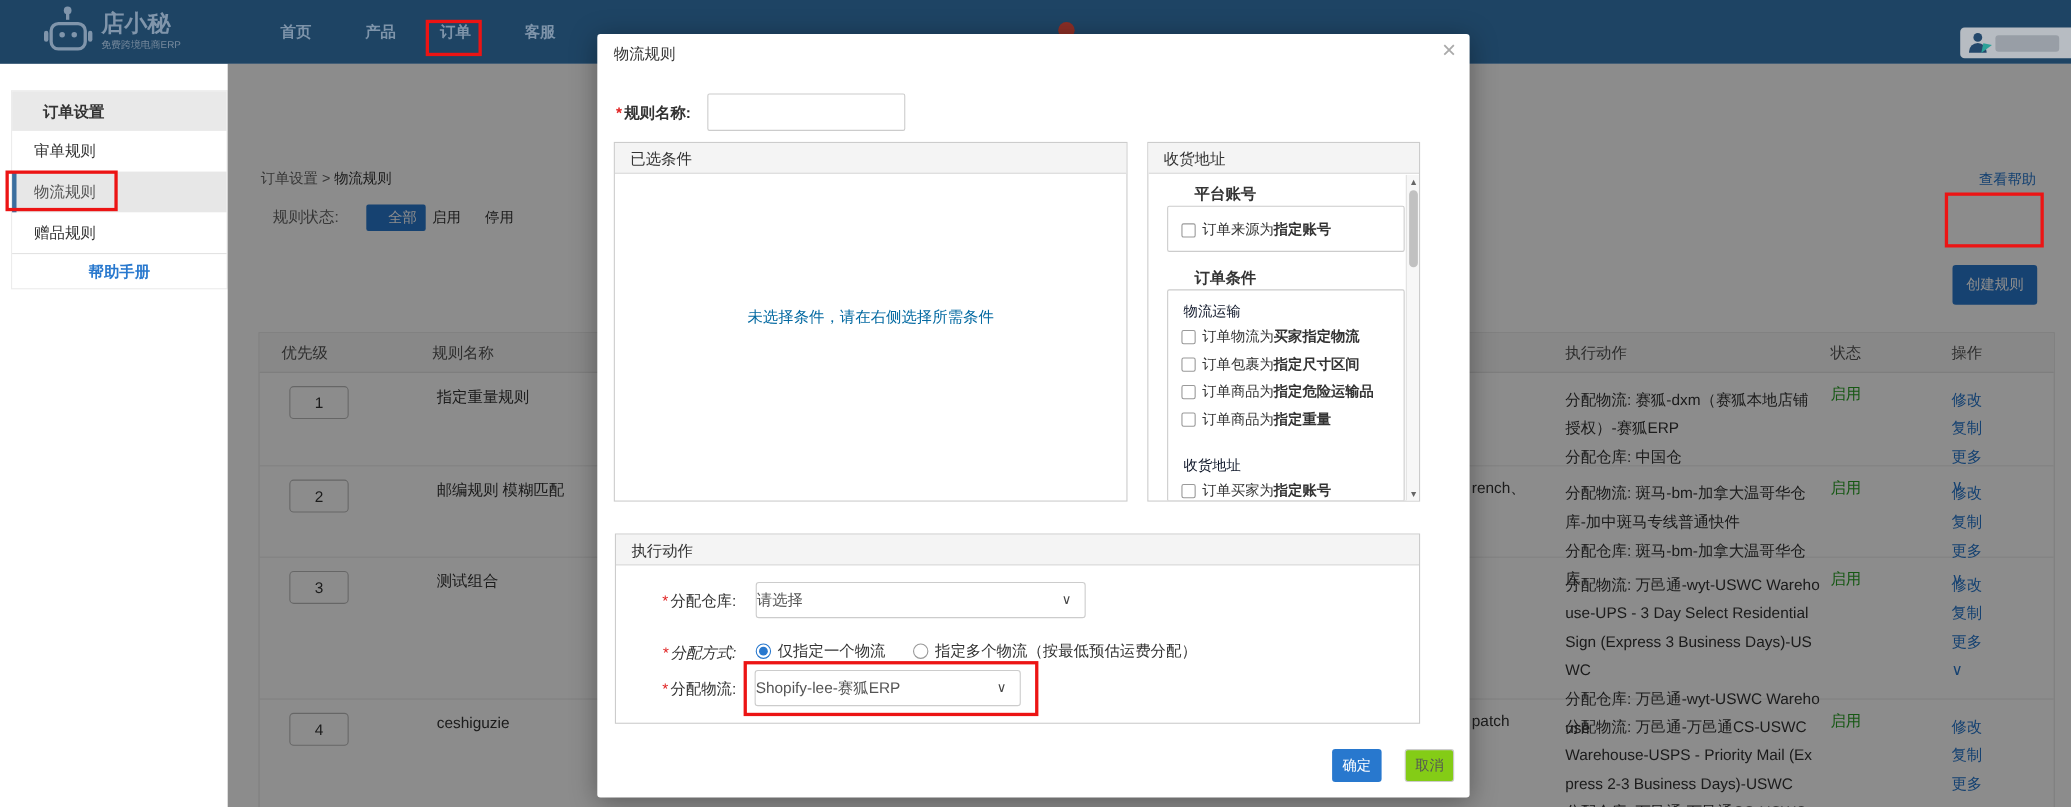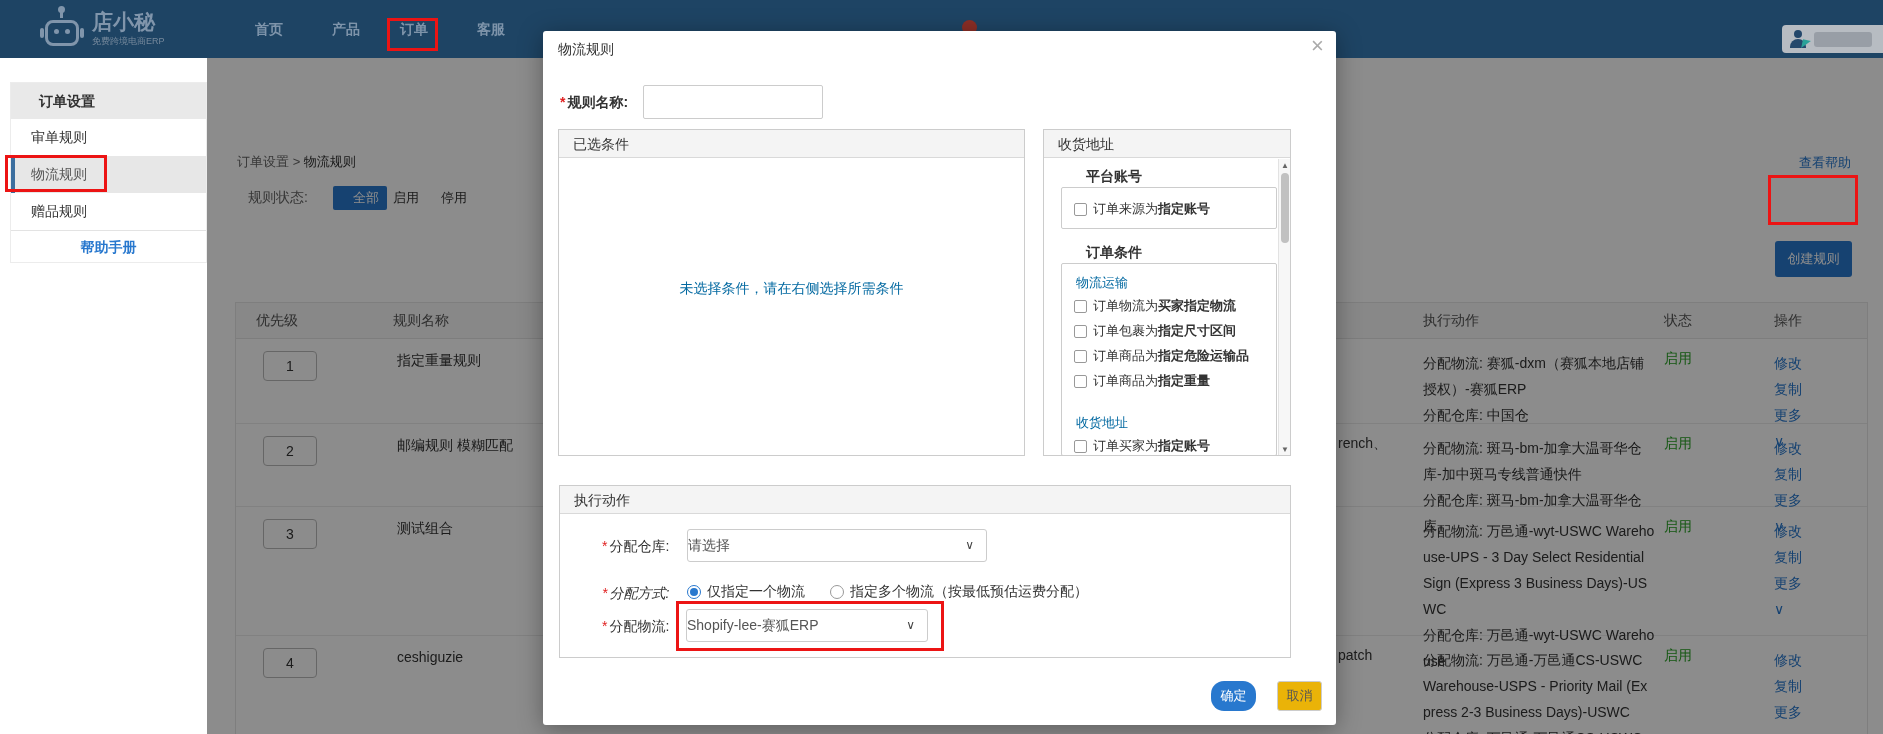--- a/index.html
+++ b/index.html
@@ -83,43 +83,43 @@
   .rule-input { position:absolute; left:100px; top:54px; width:180px; height:34px; border:1px solid #ccc;
     border-radius:2px; font-size:14px; padding:0 8px; }
   .panel { position:absolute; border:1px solid #ccc; background:#fff; overflow:hidden; }
   .panel-head { height:28px; line-height:28px; background:#f4f4f4; border-bottom:1px solid #d9d9d9;
     padding-left:14px; font-size:14px; color:#333; }
   .sel-panel { left:15px; top:98px; width:467px; height:327px; }
   .placeholder { position:absolute; left:0; top:150px; width:100%; text-align:center; font-size:14px; color:#0369a1; }
   .cho-panel { left:500px; top:98px; width:248px; height:327px; }
   .grp-head { position:absolute; left:20px; font-size:14px; font-weight:bold; color:#333;margin-left:22px; }
   .inner-box { position:absolute; left:17px; width:216px; border:1px solid #ccc; border-radius:2px; }
-  .sub-label { font-size:13px; color:#0369a1;text-align:center; }
+  .sub-label { font-size:13px; color:#0f172a;text-align:center; }
   .cb-row { position:absolute; display:flex; align-items:center; font-size:13px; color:#333; white-space:nowrap; cursor:pointer; }
   .cb { width:13px; height:13px; border:1px solid #999; border-radius:2px; background:#fff;
     display:inline-block; margin-right:6px; flex:none; }
   .cb-row b { font-weight:bold; }
   .scrollbar { position:absolute; right:0; top:29px; width:12px; height:297px; background:#f7f7f7;
     border-left:1px solid #e2e2e2; }
   .sb-arrow { position:absolute; left:0; width:12px; text-align:center; font-size:8px; color:#666; cursor:pointer; }
   .sb-thumb { position:absolute; left:2px; top:14px; width:8px; height:70px; background:#c1c1c1; border-radius:4px; cursor:pointer; }
   .act-panel { left:16px; top:454px; width:732px; height:173px; }
   .f-label { position:absolute; font-size:14px; color:#333; }
   .select { position:absolute; height:33px; border:1px solid #ccc; border-radius:3px; background:#fff;
     font-size:14px; color:#555; line-height:31px; padding-left:0; cursor:pointer; }
   .select .chev { position:absolute; right:12px; top:0; font-size:12px; color:#444; }
   .radio { width:14px; height:14px; border:1px solid #999; border-radius:50%; display:inline-block;
     flex:none; margin-right:6px; position:relative; background:#fff; }
   .radio.sel { border-color:#2878ce; }
   .radio.sel::after { content:""; position:absolute; left:2px; top:2px; right:2px; bottom:2px;
     border-radius:50%; background:#2878ce; }
   .radio-row { position:absolute; display:flex; align-items:center; font-size:14px; color:#333; cursor:pointer; }
   .btn-ok { position:absolute; left:668px; top:650px; width:45px; height:30px; background:#2878ce; color:#fff;
-    border:none; border-radius:13px; font-size:13px; cursor:pointer; }
-  .btn-cancel { position:absolute; left:734px; top:650px; width:45px; height:30px; background:#eab308; color:#555;
+    border:none; border-radius:3px; font-size:13px; cursor:pointer; }
+  .btn-cancel { position:absolute; left:734px; top:650px; width:45px; height:30px; background:#84cc16; color:#555;
     border:1px solid #ccc; border-radius:3px; font-size:13px; cursor:pointer; }
 
   
   .anno { position:absolute; border:3px solid #ec1414; z-index:50; pointer-events:none; }
 </style>
 </head>
 <body>
 
 <div class="nav">
   <div class="logo">

